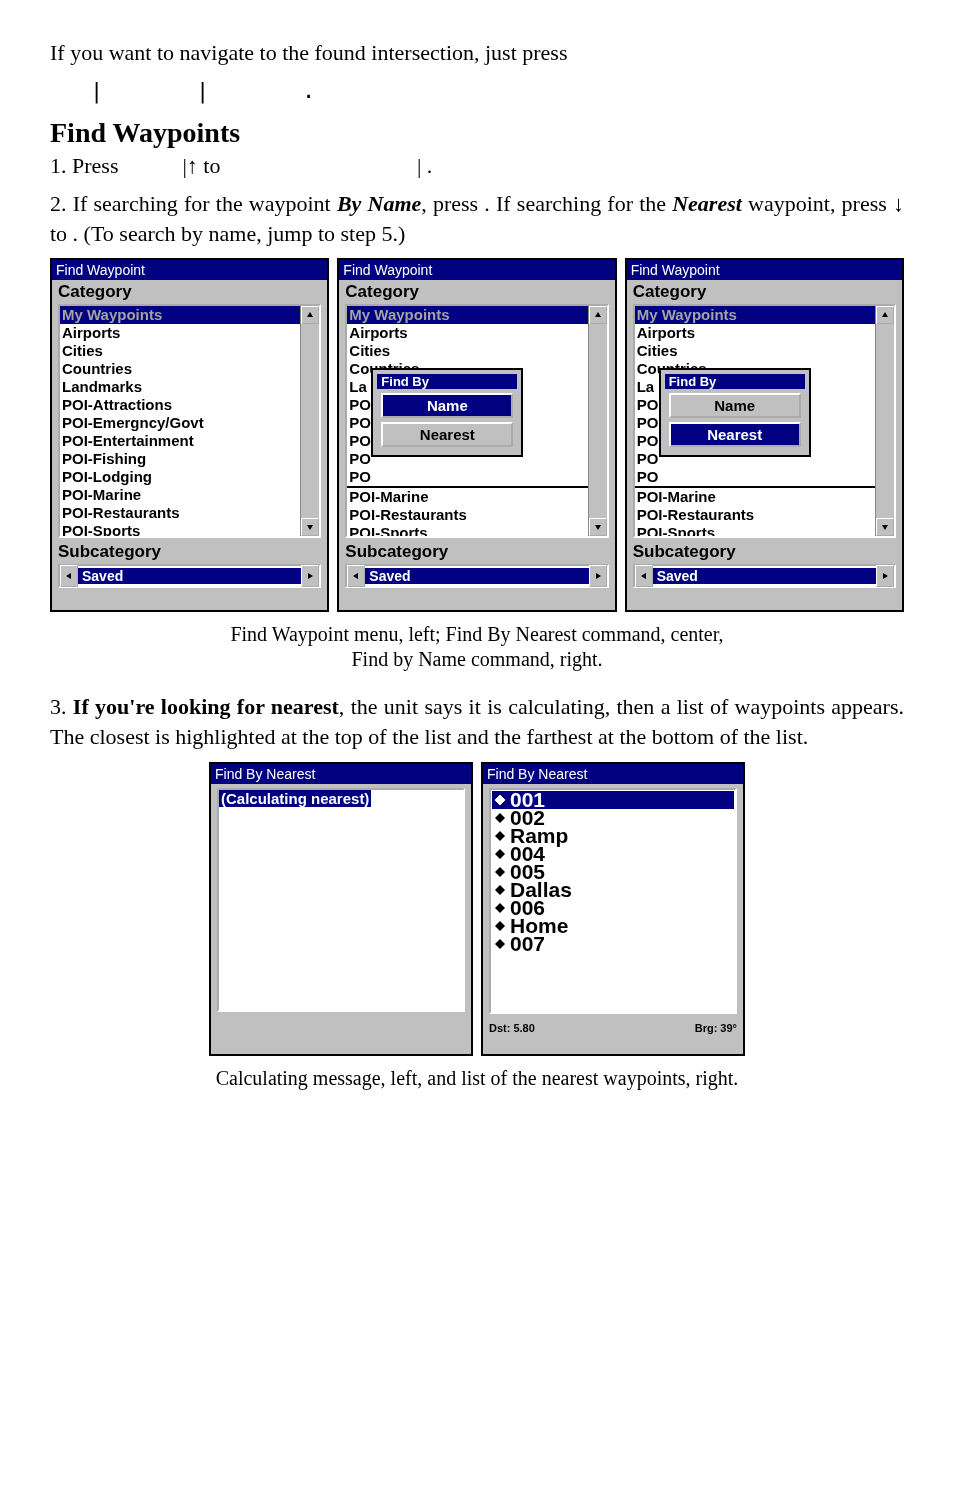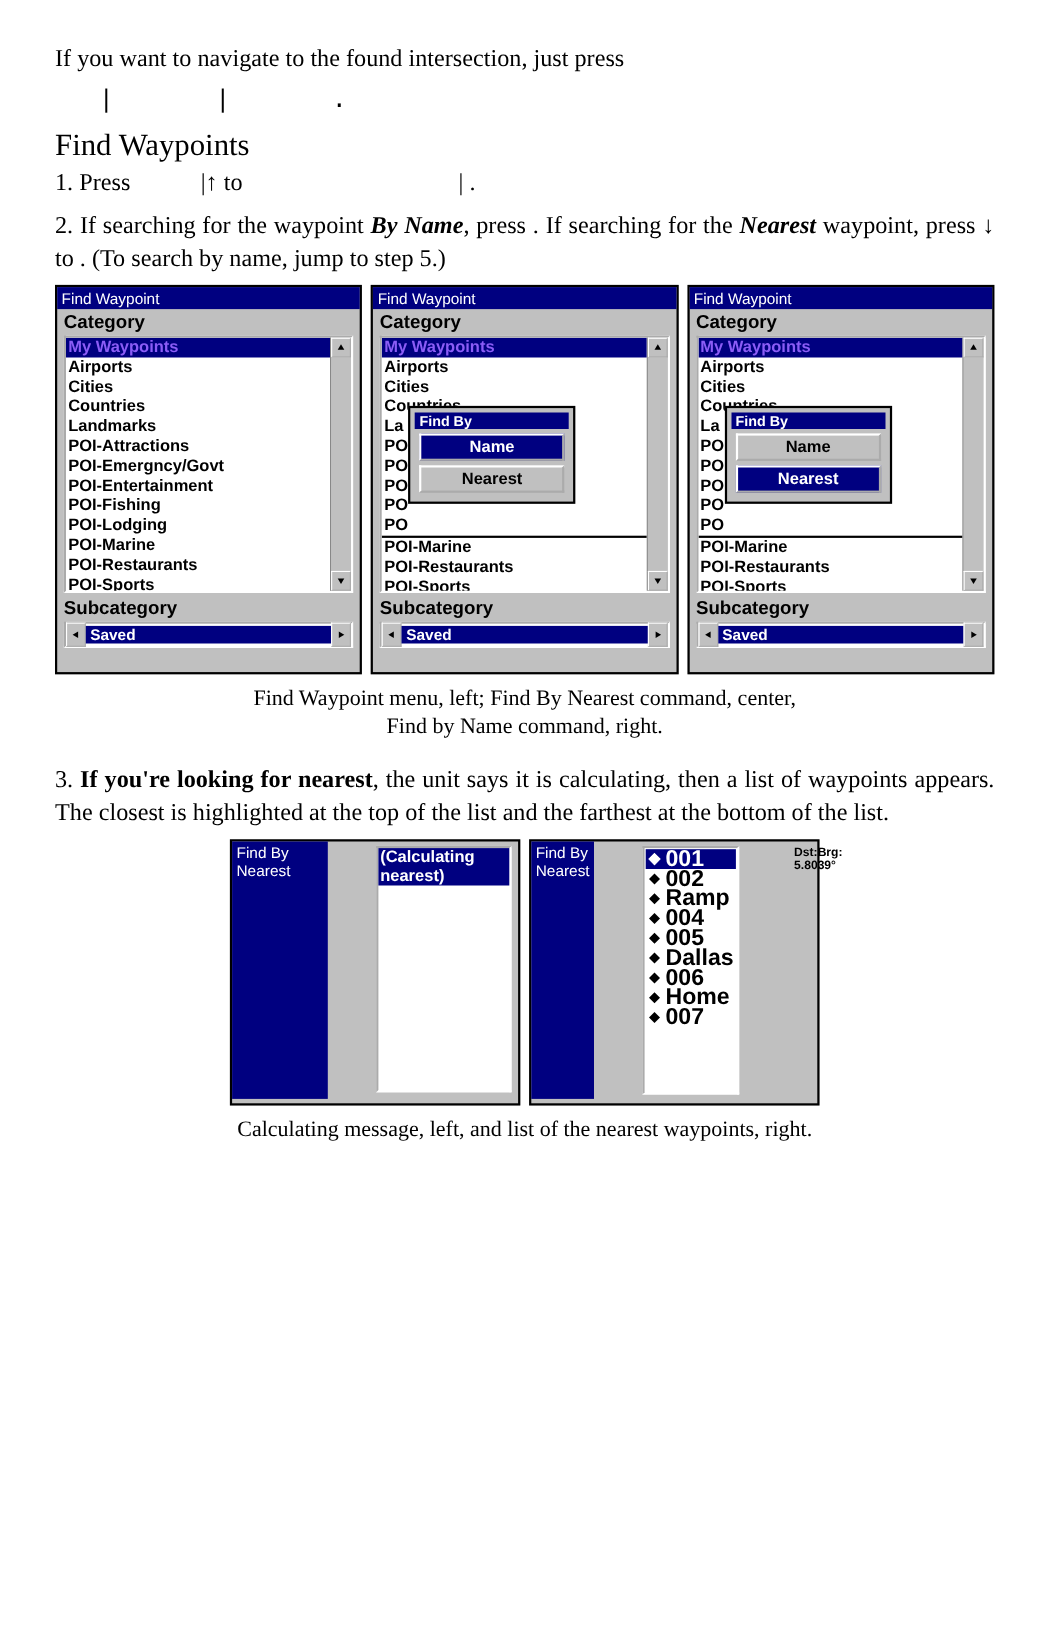--- a/index.html
+++ b/index.html
@@ -12,21 +12,21 @@
     color: #000;
   }
   p {
     font-size: 22px;
     line-height: 1.35;
     margin: 8px 0;
     text-align: justify;
   }
   h2 {
     font-family: Georgia, serif;
-    font-weight: normal;
+    font-weight: bold;
     font-size: 28px;
     margin: 12px 0 2px 0;
   }
   .caption {
     font-family: Georgia, serif;
     font-size: 20px;
     font-weight: normal;
     text-align: center;
     margin: 10px 0 20px 0;
     line-height: 1.25;
@@ -76,21 +76,21 @@
   .li {
     font-family: Arial, sans-serif;
     font-size: 15px;
     font-weight: bold;
     line-height: 18px;
     padding: 0 2px;
     white-space: nowrap;
   }
   .li.sel {
     background: #000080;
-    color: #8b5cf6;
+    color: #a3a3a3;
   }
   .li.underline {
     border-bottom: 2px solid #000;
   }
   .scrollbar {
     width: 18px;
     background: #c0c0c0;
     display: flex;
     flex-direction: column;
     border-left: 1px solid #888;
@@ -174,23 +174,22 @@
     display: flex;
     gap: 8px;
     justify-content: center;
     margin-top: 10px;
   }
   .win2 {
     background: #c0c0c0;
     border: 2px solid #000;
     width: 260px;
     display: flex;
-    flex-direction: row;
-    padding-bottom: 4px;
-    gap: 38px;
+    flex-direction: column;
+    padding-bottom: 16px;
   }
   .listbox-wrap2 {
     margin: 4px 6px;
     border: 2px inset #fff;
     background: #fff;
     height: 220px;
     position: relative;
   }
   .calc {
     font-family: Arial, sans-serif;

